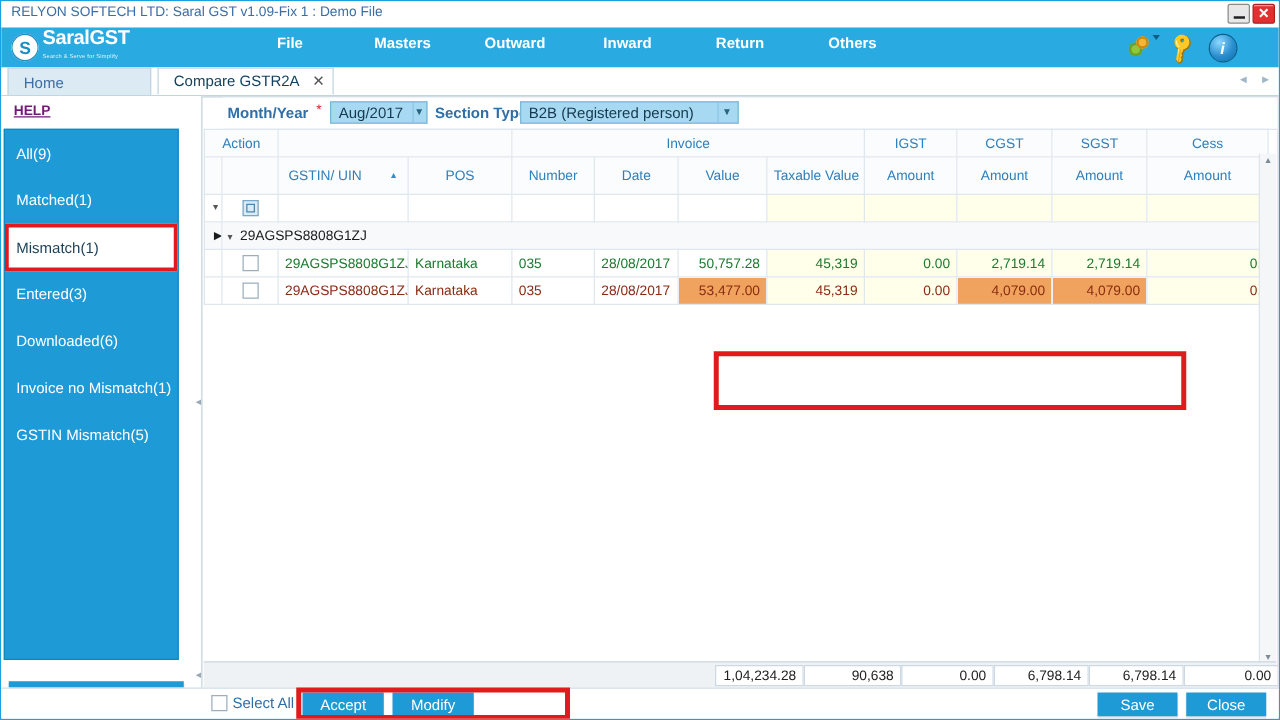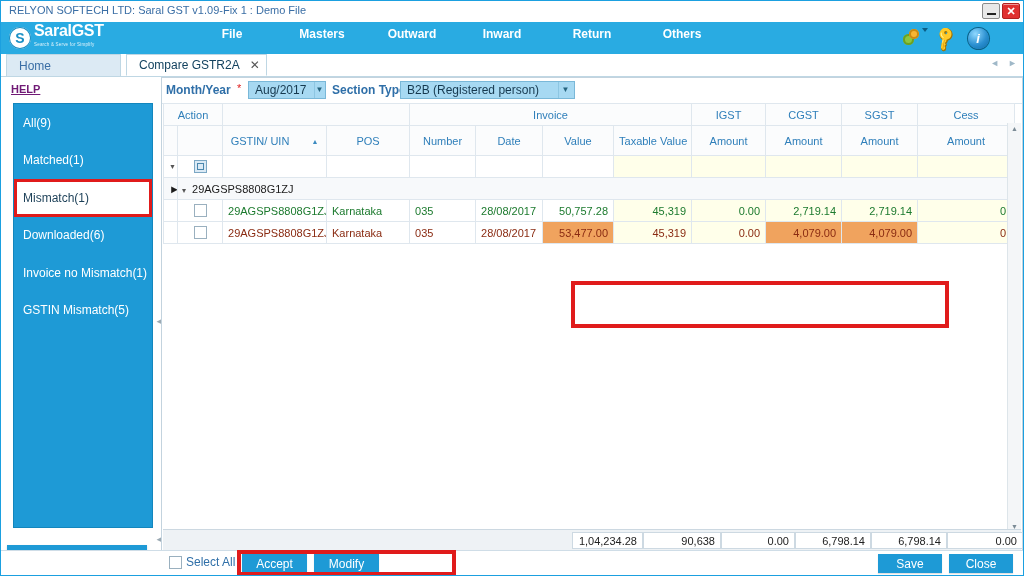--- a/index.html
+++ b/index.html
@@ -60,38 +60,38 @@
   .tab .x{margin-left:10px;font-size:12px;color:#555;}
   .tabnav{position:absolute;right:6px;top:4px;display:flex;gap:9px;color:#9fb8c8;font-size:9px;}
 
   
   .body{position:relative;height:497px;background:#ffffff;}
 
   
   .sidebar{position:absolute;left:0;top:0;width:152px;height:497px;background:#ffffff;}
   .help{position:absolute;left:10px;top:6px;font-size:11px;font-weight:bold;color:#701a75;
         text-decoration:underline;}
-  .sidelist{position:absolute;left:12px;top:26px;width:140px;height:425px;background:#1e9ad6;
+  .sidelist{position:absolute;left:2px;top:26px;width:140px;height:425px;background:#1e9ad6;
             border:1px solid #1386bd;box-sizing:border-box;overflow:hidden;}
   .side-item{height:37.5px;display:flex;align-items:center;padding-left:9px;color:#ffffff;font-size:12px;
              box-sizing:border-box;}
   .side-item.sel{background:#ffffff;color:#1b3f57;outline:3px solid #e01b1b;outline-offset:-3px;
                  position:relative;z-index:3;}
   .setcmp{position:absolute;left:6px;bottom:8px;width:140px;height:21px;background:#1e9ad6;color:#fff;
           font-size:12px;display:flex;align-items:center;justify-content:center;border:none;
           box-shadow:0 1px 2px rgba(0,0,0,.15);}
 
   
   .splitter{position:absolute;left:152px;top:0;width:8px;height:497px;background:#ffffff;}
   .splitter .h{position:absolute;left:2px;font-size:8px;color:#9aa9b3;}
 
   
   .gridwrap{position:absolute;left:160px;top:0;right:0;height:497px;background:#ffffff;
             border:1px solid #c3d3de;box-sizing:border-box;}
-  .toolrow{height:25px;background:#ffffff;border-bottom:1px solid #dbe6ee;position:relative;}
+  .toolrow{height:25px;background:#ffffff;border-bottom:1px solid #dbe6ee;position:relative;margin-left:16px;}
   .lbl{font-size:12px;color:#2f6fa8;font-weight:bold;}
   .req{color:#e02020;font-size:11px;}
   .combo{height:18px;background:#a7d9f2;border:1px solid #7ab8d8;display:inline-flex;align-items:center;
          padding:0 2px 0 6px;font-size:12px;color:#16394f;box-sizing:border-box;}
   .combo .cv{flex:1;white-space:nowrap;}
   .combo .ca{margin-left:8px;width:13px;text-align:center;border-left:1px solid #8dc6e2;color:#26647f;
              font-size:8px;line-height:16px;}
 
   table.g{border-collapse:collapse;table-layout:fixed;width:852px;}
   table.g td,table.g th{border:1px solid #dfe7ee;font-size:11px;padding:0 5px;box-sizing:border-box;
@@ -203,20 +203,23 @@
       <div class="help">HELP</div>
       <div class="sidelist">
         <div class="side-item">
           <span>All(9)</span>
           </div>
         <div class="side-item">
           <span>Matched(1)</span>
           </div>
         <div class="side-item sel">
           <span>Mismatch(1)</span>
+          </div>
+        <div class="side-item">
+          <span>Entered(3)</span>
           </div>
         <div class="side-item">
           <span>Downloaded(6)</span>
           </div>
         <div class="side-item">
           <span>Invoice no Mismatch(1)</span>
           </div>
         <div class="side-item">
           <span>GSTIN Mismatch(5)</span>
           </div>

